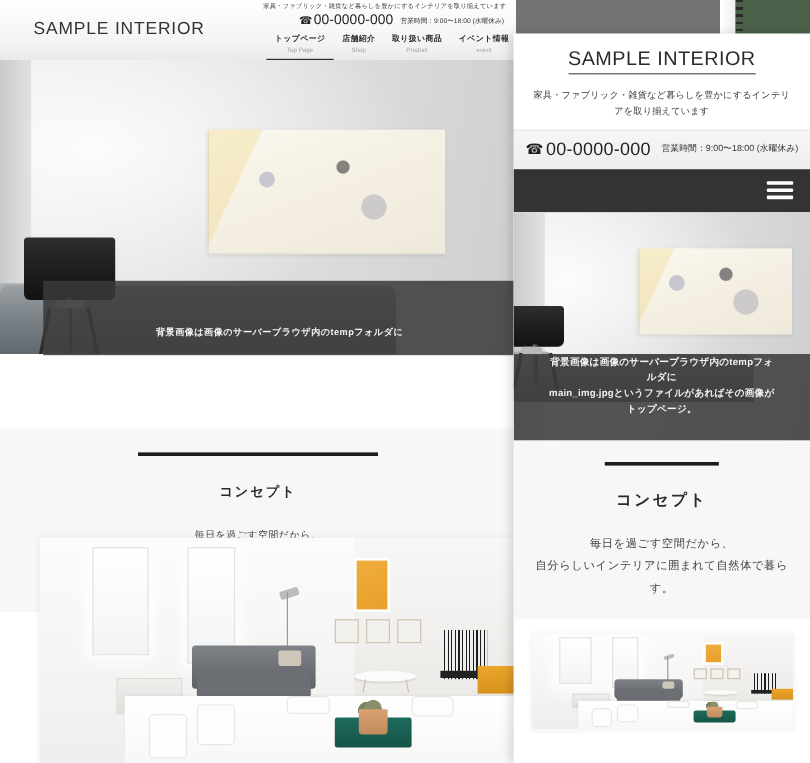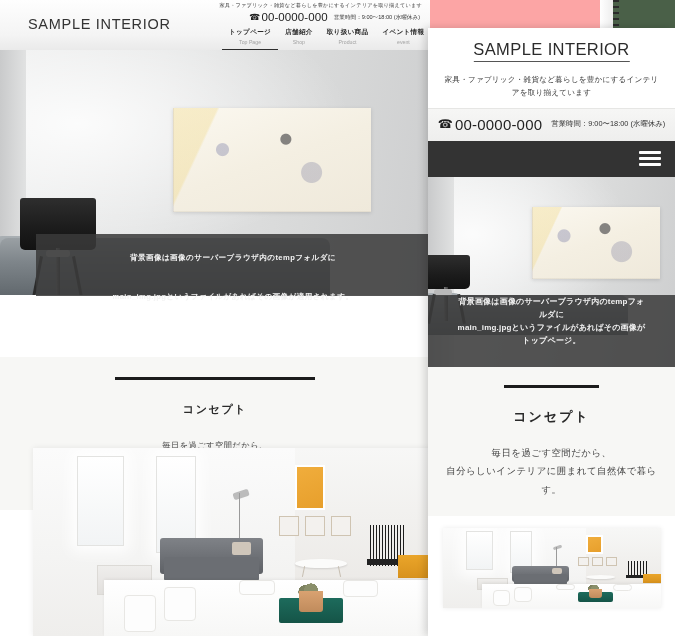--- a/index.html
+++ b/index.html
@@ -2,21 +2,21 @@
 <html><head>
 <meta charset="utf-8">
 <style>
   * { box-sizing: border-box; margin: 0; padding: 0; }
   html, body {
     width: 675px; height: 636px;
     overflow: hidden;
     background: #ffffff;
     font-family: "Liberation Sans", "DejaVu Sans", sans-serif;
   }
-  #root { position: relative; width: 617px; height: 636px; background:#fca5a5; }
+  #root { position: relative; width: 617px; height: 636px; background:#737373; }
 
   
   .desktop {
     position: absolute; left: 0; top: 0; width: 430px; height: 636px;
     background: #fff; overflow: hidden;
   }
   .dt-header {
     position: relative; width: 430px; height: 50px;
     background: linear-gradient(180deg,#fefefe 0%, #f4f4f4 70%, #eaeaea 100%);
   }
@@ -298,21 +298,20 @@
       <div class="hero-sofa"></div>
       <div class="hero-lamp-shade"></div>
       <div class="hero-lamp-stem"></div>
       <div class="hero-lamp-joint"></div>
       <div class="hero-lamp-legL"></div>
       <div class="hero-lamp-legR"></div>
     </div>
 
     <div class="dt-hero-caption">
       <div class="cap-line">背景画像は画像のサーバーブラウザ内のtempフォルダに</div>
-      <div class="cap-line">main_img.jpgというファイルがあればその画像が適用されます。</div>
     </div>
 
     <div class="dt-concept" style="margin-top:62px;">
       <div class="sec-divider"></div>
       <div class="sec-title">コンセプト</div>
       <div class="sec-body">
         <p>毎日を過ごす空間だから、</p>
         <p>自分らしいインテリアに囲まれて自然体で暮らしたい。</p>
         <p>私たちは居心地の良い豊かな暮らしを提案します。</p>
       </div>

